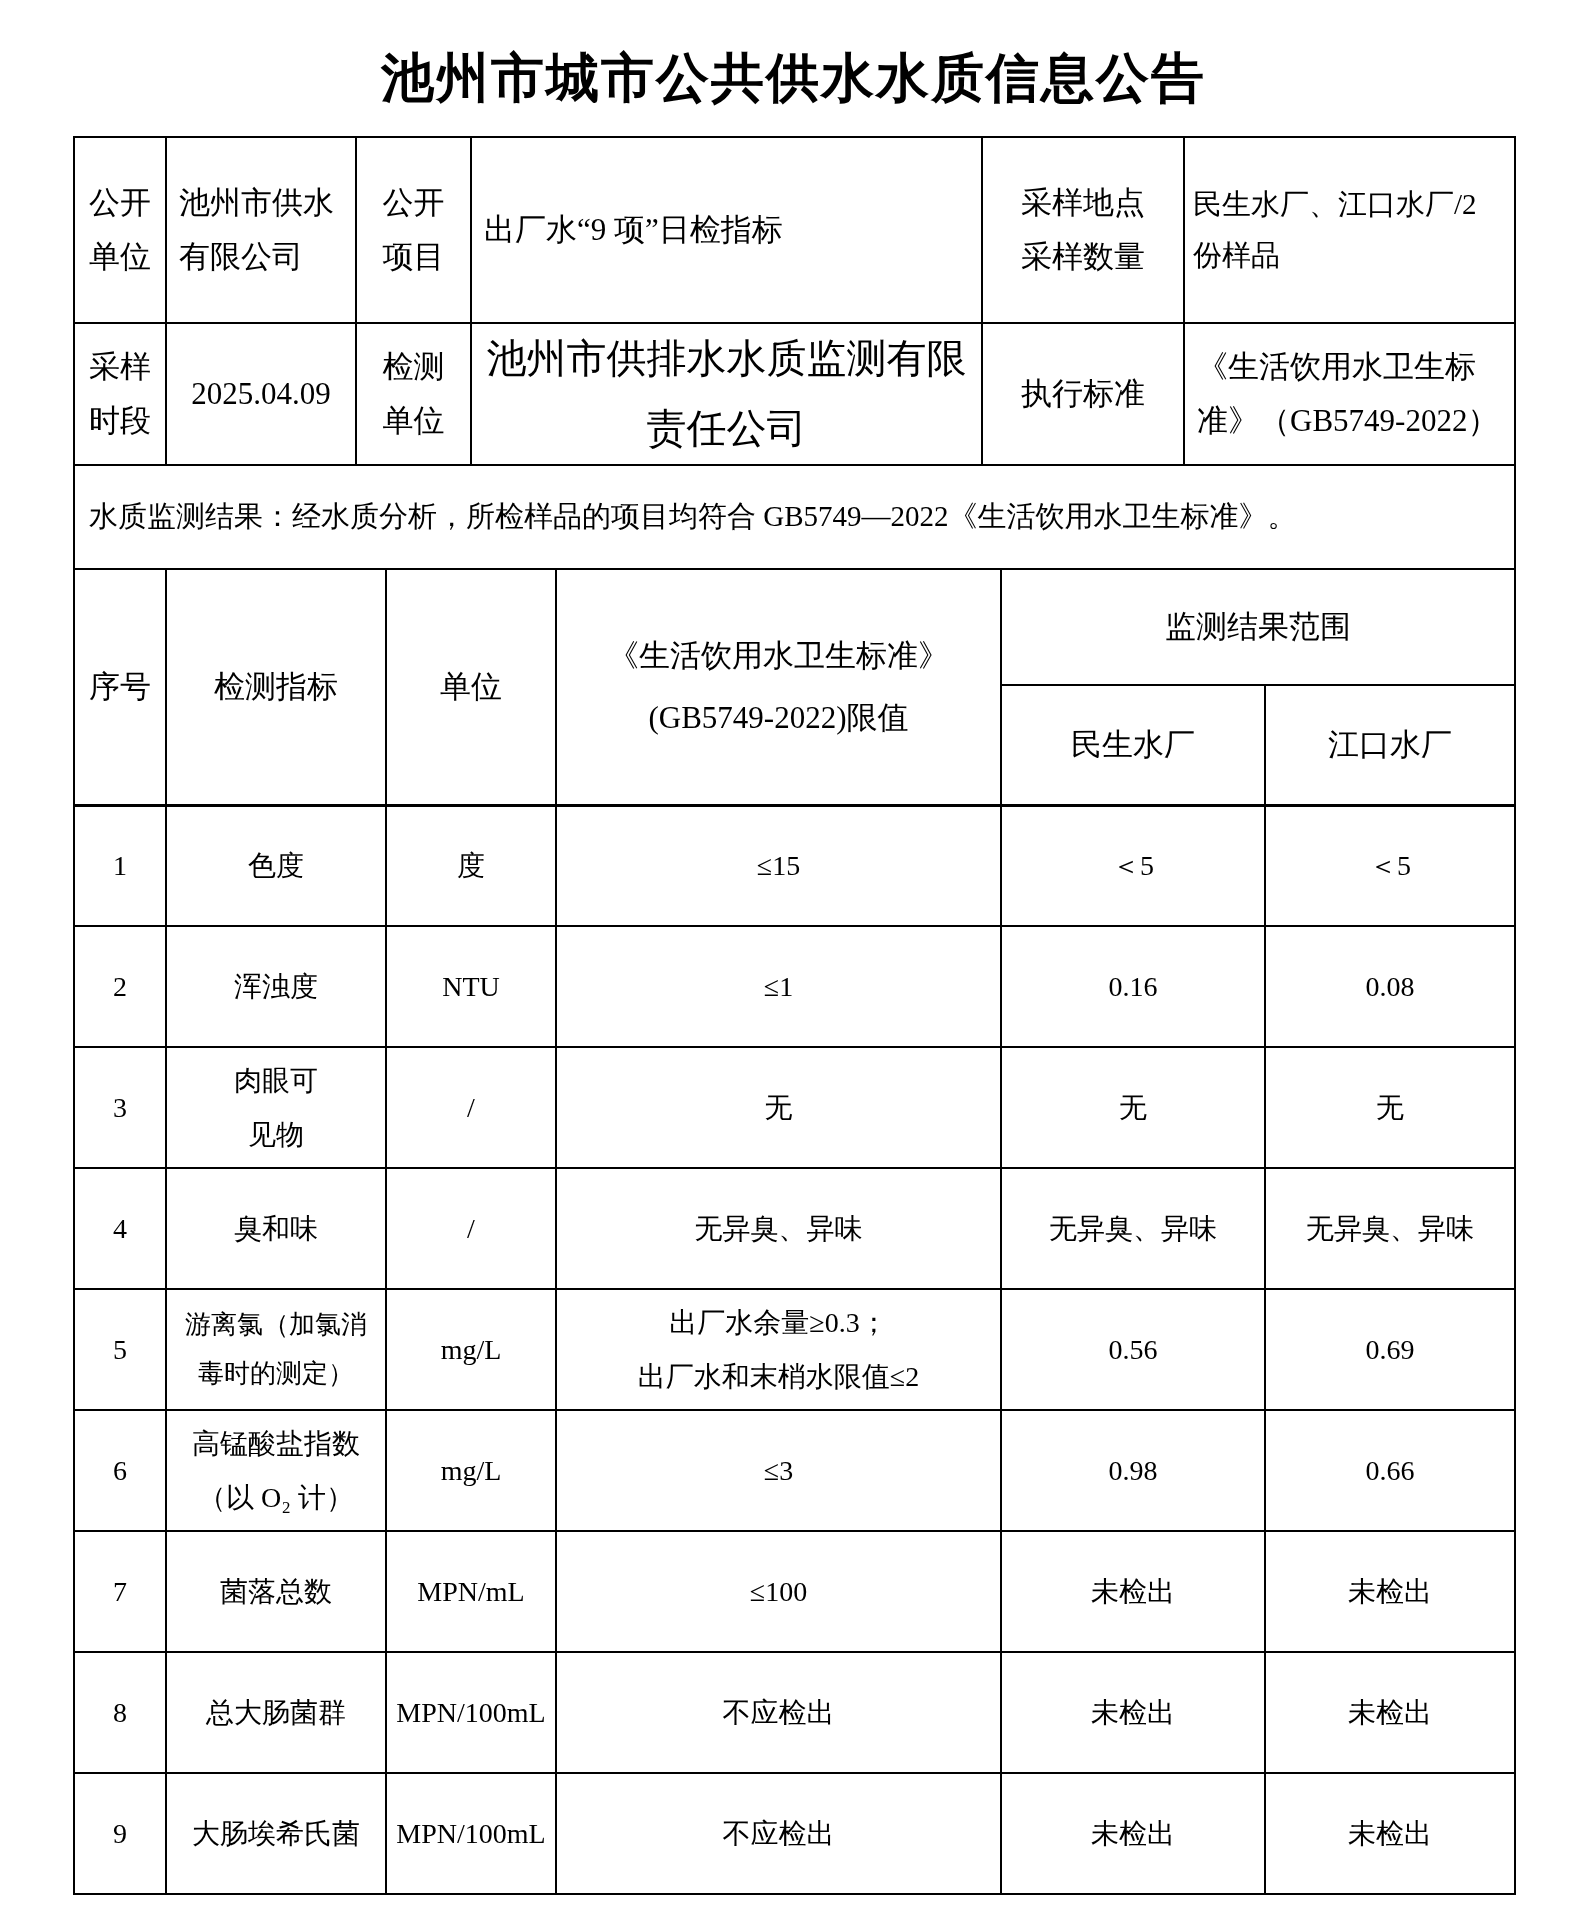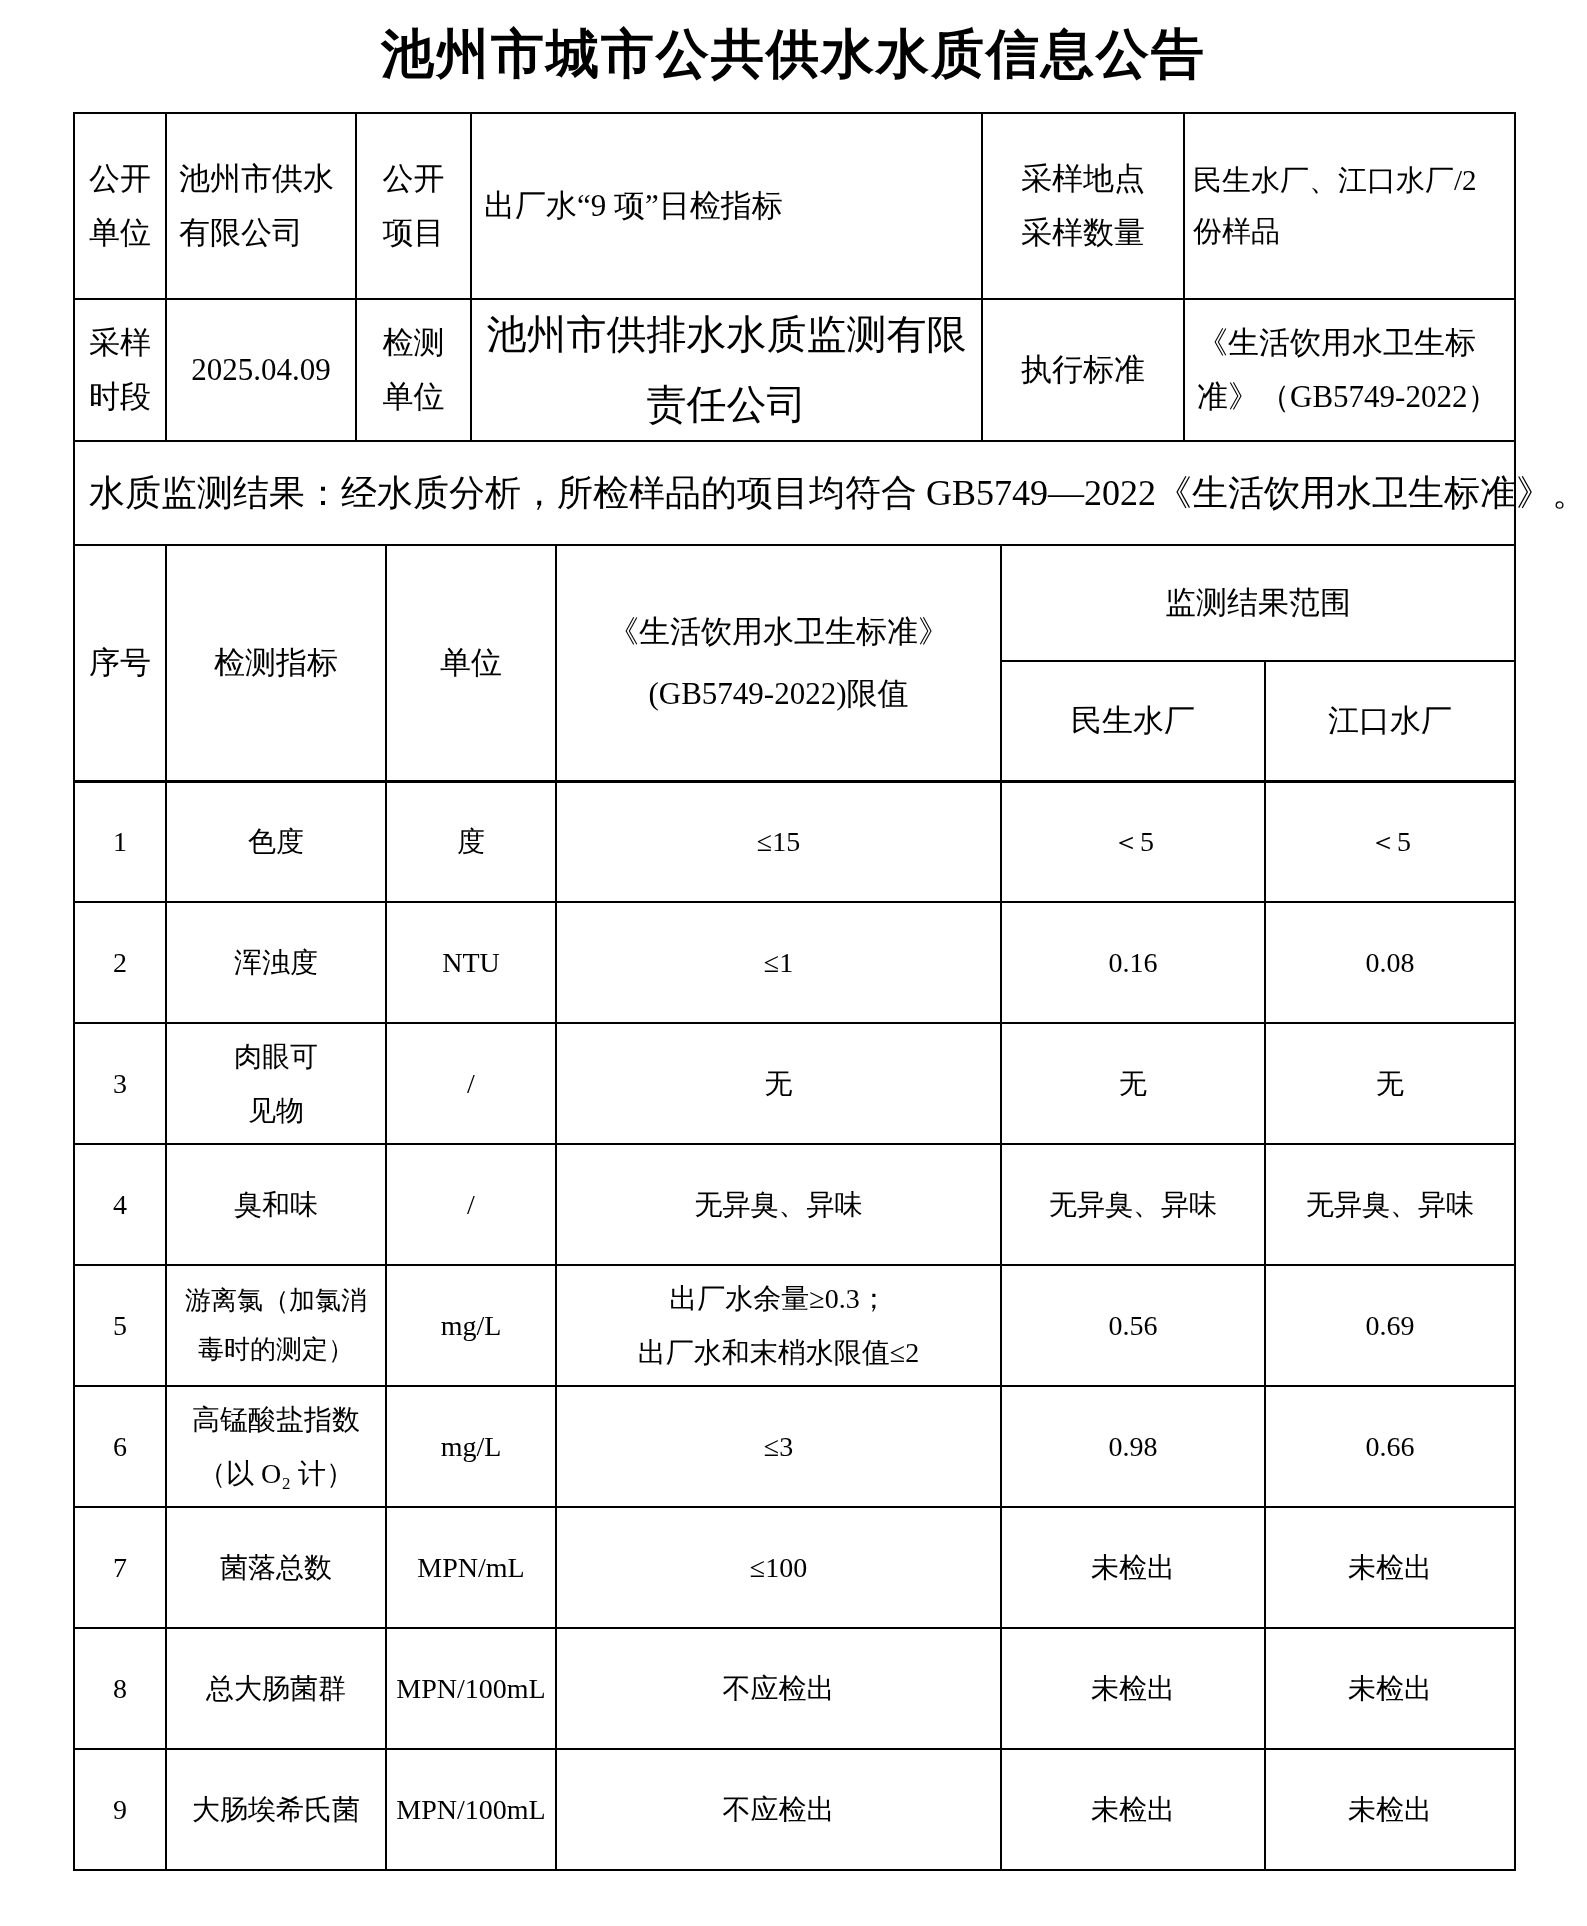--- a/index.html
+++ b/index.html
@@ -1,21 +1,21 @@
 <!DOCTYPE html>
 <html><head>
 <meta charset="utf-8">
 <style>
   html,body{margin:0;padding:0;}
   body{
     width:1587px;height:1926px;background:#ffffff;color:#000;
     font-family:"Liberation Serif","DejaVu Serif",serif;
     overflow:hidden;
   }
-  .sheet{padding-top:24px;}
+  .sheet{padding-top:48px;}
   .doc-title{
     width:1441px;margin:0 0 28px 73px;height:60px;line-height:60px;
     text-align:center;font-size:53px;font-weight:bold;letter-spacing:2px;
     font-family:"Liberation Serif","DejaVu Serif",serif;
     white-space:nowrap;
   }
   table{border-collapse:collapse;table-layout:fixed;margin-left:73px;width:1443px;}
   td,th{
     border:2px solid #000;padding:0;white-space:pre-line;
     vertical-align:middle;overflow:hidden;font-weight:normal;
@@ -27,21 +27,21 @@
   .info-tbl .lbl{text-align:center;}
   .info-tbl .val-left{text-align:left;padding-left:12px;padding-right:4px;}
   .info-tbl .val-center{text-align:center;}
   .info-tbl .val-tight{font-size:29px;padding-left:8px;padding-right:2px;margin-top:17px;}
   .info-tbl .val-company{font-size:40px;}
   
   .statement{
     box-sizing:border-box;width:1443px;margin-left:73px;height:102px;
     border:2px solid #000;border-top:none;border-bottom:none;
     display:flex;align-items:center;
-    font-size:36px;padding-left:14px;white-space:nowrap;
+    font-size:29px;padding-left:14px;white-space:nowrap;
   }
   
   .data-tbl tr.hr1{height:116px;}
   .data-tbl tr.hr2{height:120px;}
   .data-tbl tbody tr{height:121px;}
   .data-tbl th{font-size:31px;line-height:1.8;text-align:center;}
   .data-tbl th.limit-th{line-height:2.0;}
   .data-tbl tbody tr:first-child td{border-top-width:3px;}
   .data-tbl td{font-size:28px;line-height:1.9;text-align:center;padding:0 4px;}
   .data-tbl td.small{font-size:26px;line-height:1.85;}

